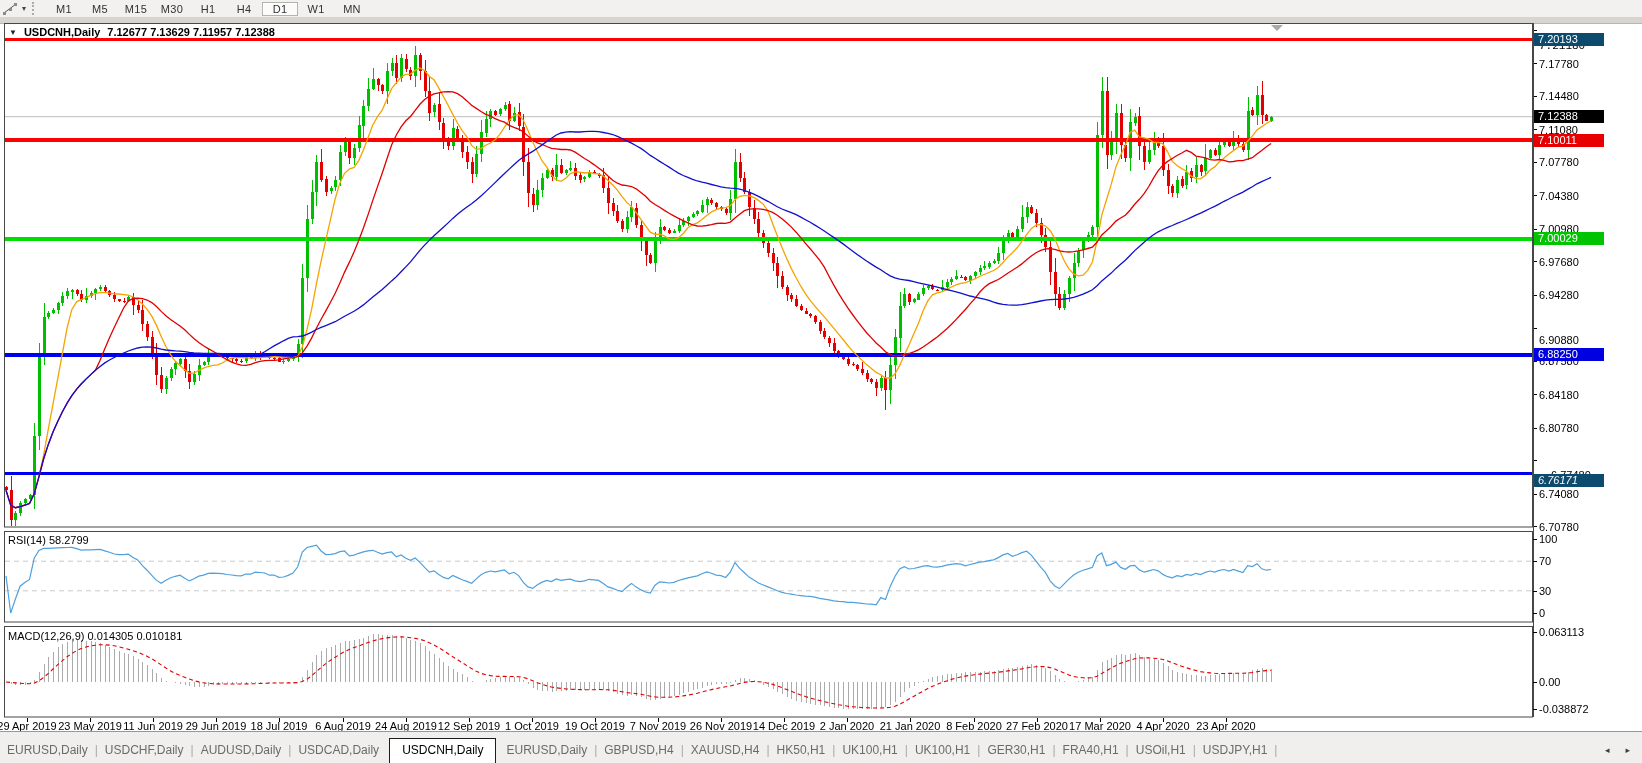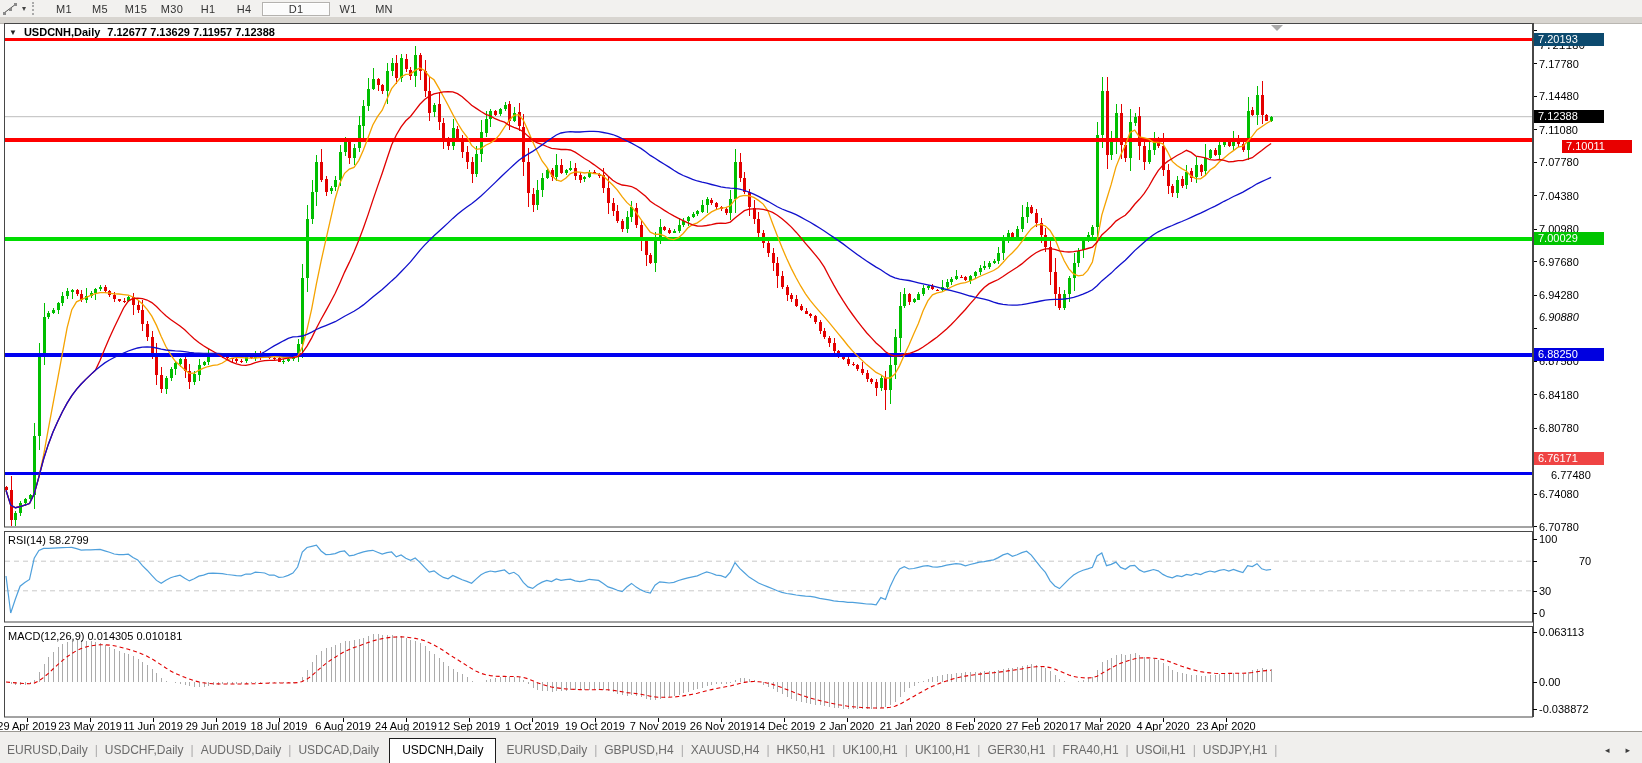--- a/index.html
+++ b/index.html
@@ -6,21 +6,21 @@
   .app{position:relative;width:1642px;height:763px;overflow:hidden;background:#fff;
        font-family:"Liberation Sans",sans-serif;-webkit-user-select:none;user-select:none;}
   
   .toolbar{position:absolute;left:0;top:0;width:1642px;height:17px;background:#f2f1ef;
            display:flex;align-items:center;font-size:11px;color:#333;}
   .tool-icon{width:22px;height:15px;display:flex;align-items:center;justify-content:center;cursor:pointer;}
   .tb-caret{font-size:8px;color:#444;margin:0 4px 0 0;cursor:pointer;}
   .tb-grip{width:6px;height:13px;border-left:2px dotted #aaa;margin:0 6px 0 2px;}
   .tf-group{display:flex;align-items:center;height:17px;}
   .tf-btn{min-width:30px;text-align:center;padding:1px 3px;cursor:pointer;color:#333;letter-spacing:0.3px;}
-  .tf-btn.active{background:#fbfbfb;border:1px solid #b4b2af;box-shadow:inset 1px 1px 0 #fff;padding:0 18px;}
+  .tf-btn.active{background:#fbfbfb;border:1px solid #b4b2af;box-shadow:inset 1px 1px 0 #fff;padding:0 2px;}
   .toolbar-edge{position:absolute;left:0;top:17px;width:1642px;height:6px;background:#d8d5d0;border-bottom:1px solid #b9b6b1;}
   
   #chart-svg{position:absolute;left:0;top:0;}
   
   .chart-title{position:absolute;left:9px;top:26px;font-size:11px;font-weight:bold;color:#000;
                display:flex;gap:7px;align-items:center;white-space:nowrap;}
   .chart-title .dd{font-size:8px;color:#222;font-weight:normal;cursor:pointer;}
   
   .pl{position:absolute;left:1539px;height:12px;line-height:12px;font-size:11px;color:#000;white-space:nowrap;}
   .badge{position:absolute;left:1534px;width:66px;height:13px;line-height:13px;font-size:11px;
@@ -976,41 +976,41 @@
   <div id="price-labels">
       <div class="pl" style="top: 40px; font-family: Liberation Mono, monospace;">7.21180</div>
       <div class="pl" style="top: 58px;">7.17780</div>
       <div class="pl" style="top: 90px;">7.14480</div>
       <div class="pl" style="top: 124px;">7.11080</div>
       <div class="pl" style="top: 156px;">7.07780</div>
       <div class="pl" style="top: 190px;">7.04380</div>
       <div class="pl" style="top: 223px;">7.00980</div>
       <div class="pl" style="top: 256px;">6.97680</div>
       <div class="pl" style="top: 289px;">6.94280</div>
-      <div class="pl" style="top: 311px; font-style: italic;">6.90880</div>
+      <div class="pl" style="top: 334px;">6.90880</div>
       <div class="pl" style="top: 355px;">6.87580</div>
       <div class="pl" style="top: 389px;">6.84180</div>
       <div class="pl" style="top: 422px;">6.80780</div>
       <div class="pl" style="top: 469px; padding-left: 12px;">6.77480</div>
       <div class="pl" style="top: 488px;">6.74080</div>
       <div class="pl" style="top: 521px;">6.70780</div>
     </div>
   <div id="badges">
       <div class="badge" style="top: 33px; background: #0c4a6e;">7.20193</div>
       <div class="badge" style="top: 110px; background: rgb(0, 0, 0);">7.12388</div>
-      <div class="badge" style="top: 140px; background: rgb(232, 0, 0); margin-left: 28px;">7.10011</div>
+      <div class="badge" style="top: 134px; background: rgb(232, 0, 0);">7.10011</div>
       <div class="badge" style="top: 232px; background: rgb(0, 196, 0);">7.00029</div>
       <div class="badge" style="top: 348px; background: rgb(0, 0, 224);">6.88250</div>
-      <div class="badge" style="top: 452px; background: #ef4444;">6.76171</div>
+      <div class="badge" style="top: 474px; background: #0c4a6e; font-style: italic;">6.76171</div>
     </div>
 
   <div class="panel-label" style="top:534px">RSI(14) 58.2799</div>
   <div id="rsi-ticks">
       <div class="pl" style="top: 533px;">100</div>
-      <div class="pl" style="top: 555px; margin-left: 40px;">70</div>
+      <div class="pl" style="top: 555px;">70</div>
       <div class="pl" style="top: 585px;">30</div>
       <div class="pl" style="top: 607px;">0</div>
     </div>
 
   <div class="panel-label" style="top:630px">MACD(12,26,9) 0.014305 0.010181</div>
   <div id="macd-ticks">
       <div class="pl" style="top: 626px;">0.063113</div>
       <div class="pl" style="top: 676px;">0.00</div>
       <div class="pl" style="top: 703px;">-0.038872</div>
     </div>

